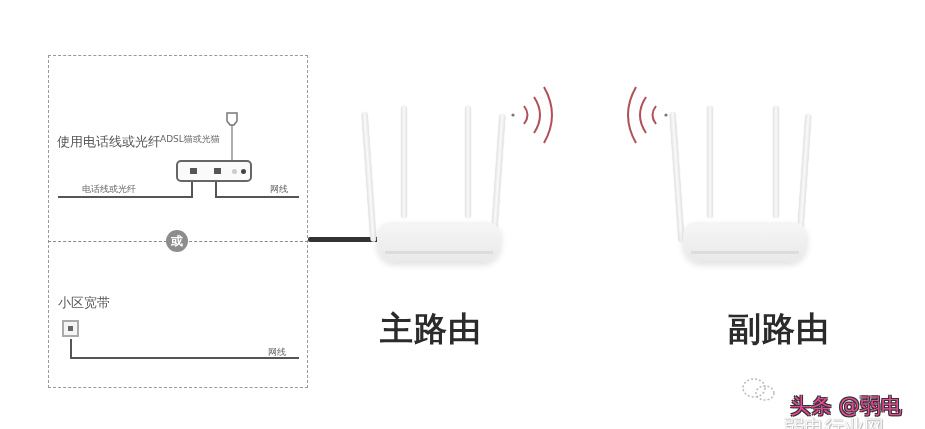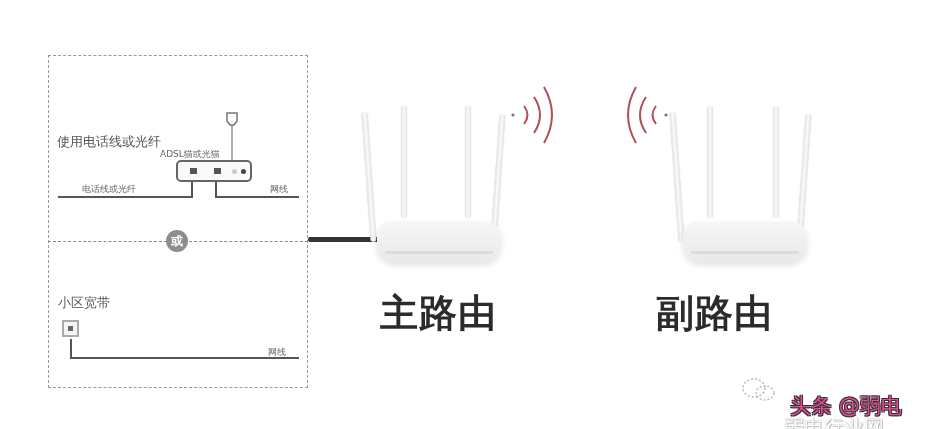--- a/index.html
+++ b/index.html
@@ -55,22 +55,23 @@
     }
     .router-strip {
       position: absolute; left: 8px; bottom: 8px; width: 108px; height: 3px; background: #dcdcdc;
     }
     .antenna {
       position: absolute; width: 6px; background: linear-gradient(90deg, #e2e2e2, #fafafa, #e2e2e2);
       border-radius: 3px; box-shadow: 0 0 1px rgba(0,0,0,0.25);
     }
 
     .router-label {
-      position: absolute; font-size: 38px; font-weight: bold; color: #2b2b2b; white-space: nowrap;
+      position: absolute; font-size: 33px; font-weight: bold; color: #2b2b2b; white-space: nowrap;
       letter-spacing: 1px;
+      margin-top: 19px;
     }
 
     .watermark1 { position: absolute; left: 784px; top: 374px; font-size: 20px; color: #fff;
       text-shadow: 0 0 1px #999, 1px 1px 1px #bbb; white-space: nowrap; margin-top: 40px; }
     .watermark2 { position: absolute; left: 790px; top: 392px; font-size: 21px; color: #ec4899;
       text-shadow: -1px -1px 0 #333, 1px -1px 0 #333, -1px 1px 0 #333, 1px 1px 0 #333; white-space: nowrap; }
     .wm-icon { position: absolute; left: 740px; top: 376px; }
   </style>
 </head>
 <body>
@@ -79,21 +80,21 @@
 <div class="divider"></div>
 <div class="or-badge">或</div>
 
 <div class="abs label-sm" style="left:57px; top:101px;margin-top:32px;">使用电话线或光纤</div>
 
 <svg class="abs" style="left:224px; top:112px;" width="16" height="50">
   <path d="M3 1 h10 v8 l-3 4 h-4 l-3 -4 z" fill="#fff" stroke="#777" stroke-width="1.5"></path>
   <line x1="8" y1="13" x2="8" y2="50" stroke="#777" stroke-width="1.2"></line>
 </svg>
 
-<div class="abs label-xs" style="left:160px; top:148px;">ADSL猫或光猫</div>
+<div class="abs label-xs" style="left:160px; top:133px;">ADSL猫或光猫</div>
 
 <div class="modem">
   <div class="port" style="left:12px;"></div>
   <div class="port" style="left:36px;"></div>
   <div class="dot" style="left:54px; background:#ccc;"></div>
   <div class="dot" style="left:63px; background:#444;"></div>
 </div>
 
 <div class="cable" style="left:191px; top:182px; width:2px; height:16px;"></div>
 <div class="cable" style="left:58px; top:196px; width:135px; height:2px;"></div>
@@ -138,20 +139,20 @@
 
 <div>
   <div class="antenna" style="left:674px; top:112px; height:130px; transform:rotate(-4deg);"></div>
   <div class="antenna" style="left:707px; top:106px; height:112px;"></div>
   <div class="antenna" style="left:773px; top:106px; height:112px;"></div>
   <div class="antenna" style="left:801px; top:114px; height:128px; transform:rotate(4deg);"></div>
   <div class="router-body" style="left:683px; top:222px;">
     <div class="router-strip"></div>
   </div>
 </div>
-<div class="router-label" style="left:656px; top:288px;text-align:right;">副路由</div>
+<div class="router-label" style="left:728px; top:288px;text-align:right;">副路由</div>
 
 <svg class="wm-icon" width="38" height="28">
   <ellipse cx="14" cy="12" rx="11" ry="9" fill="none" stroke="#bbb" stroke-width="1.5" stroke-dasharray="2 2"></ellipse>
   <ellipse cx="25" cy="17" rx="9" ry="7" fill="none" stroke="#bbb" stroke-width="1.5" stroke-dasharray="2 2"></ellipse>
 </svg>
 <div class="watermark1">弱电行业网</div>
 <div class="watermark2">头条 @弱电</div>
 
 </body></html>

